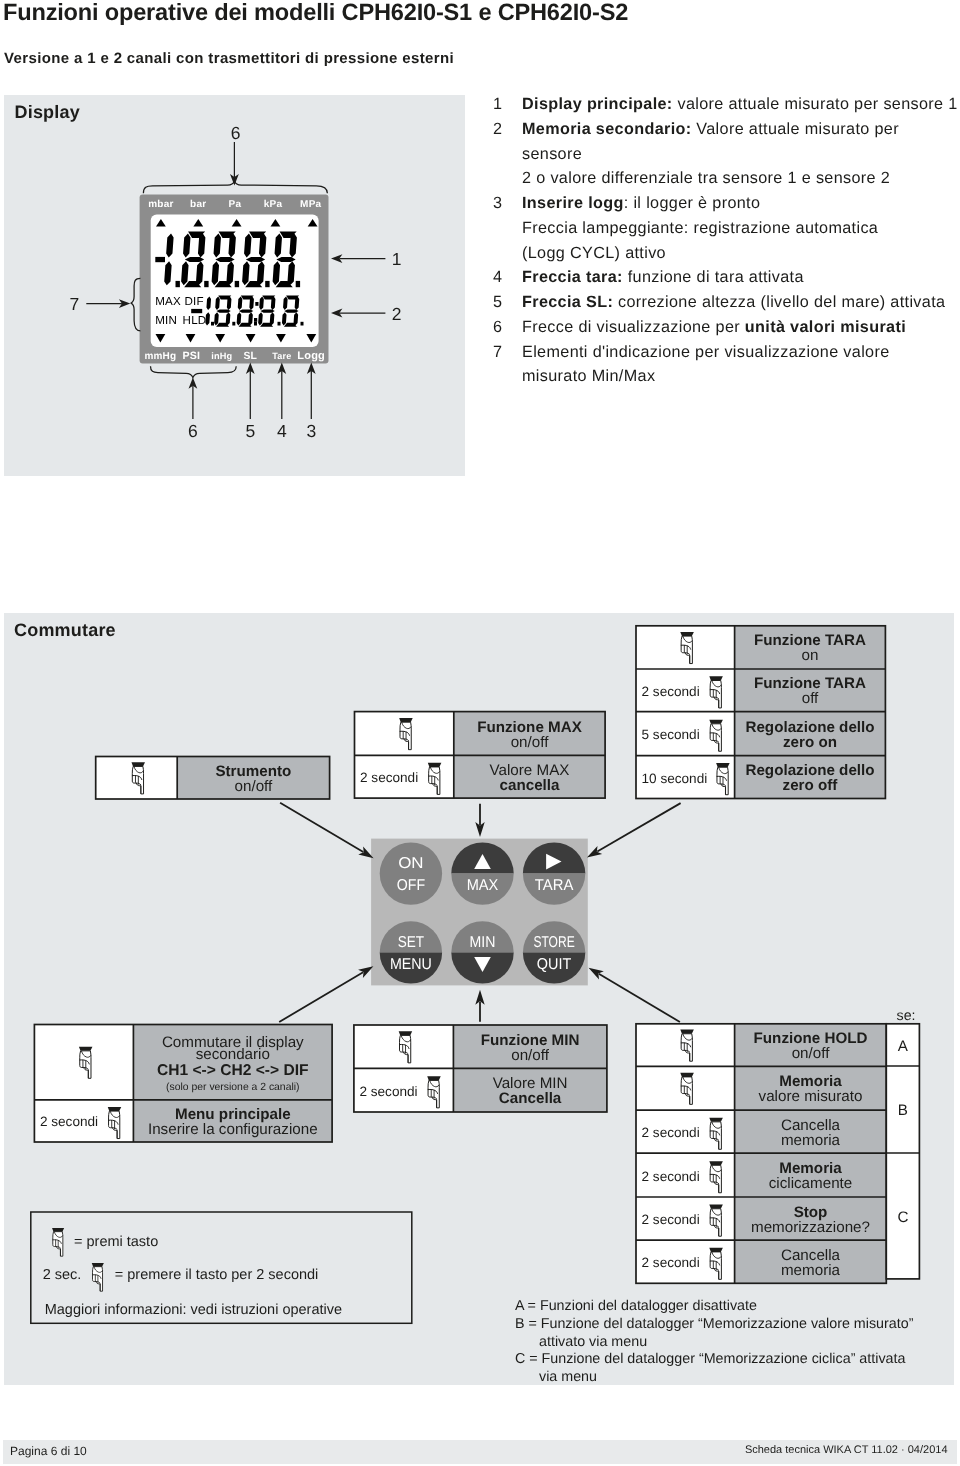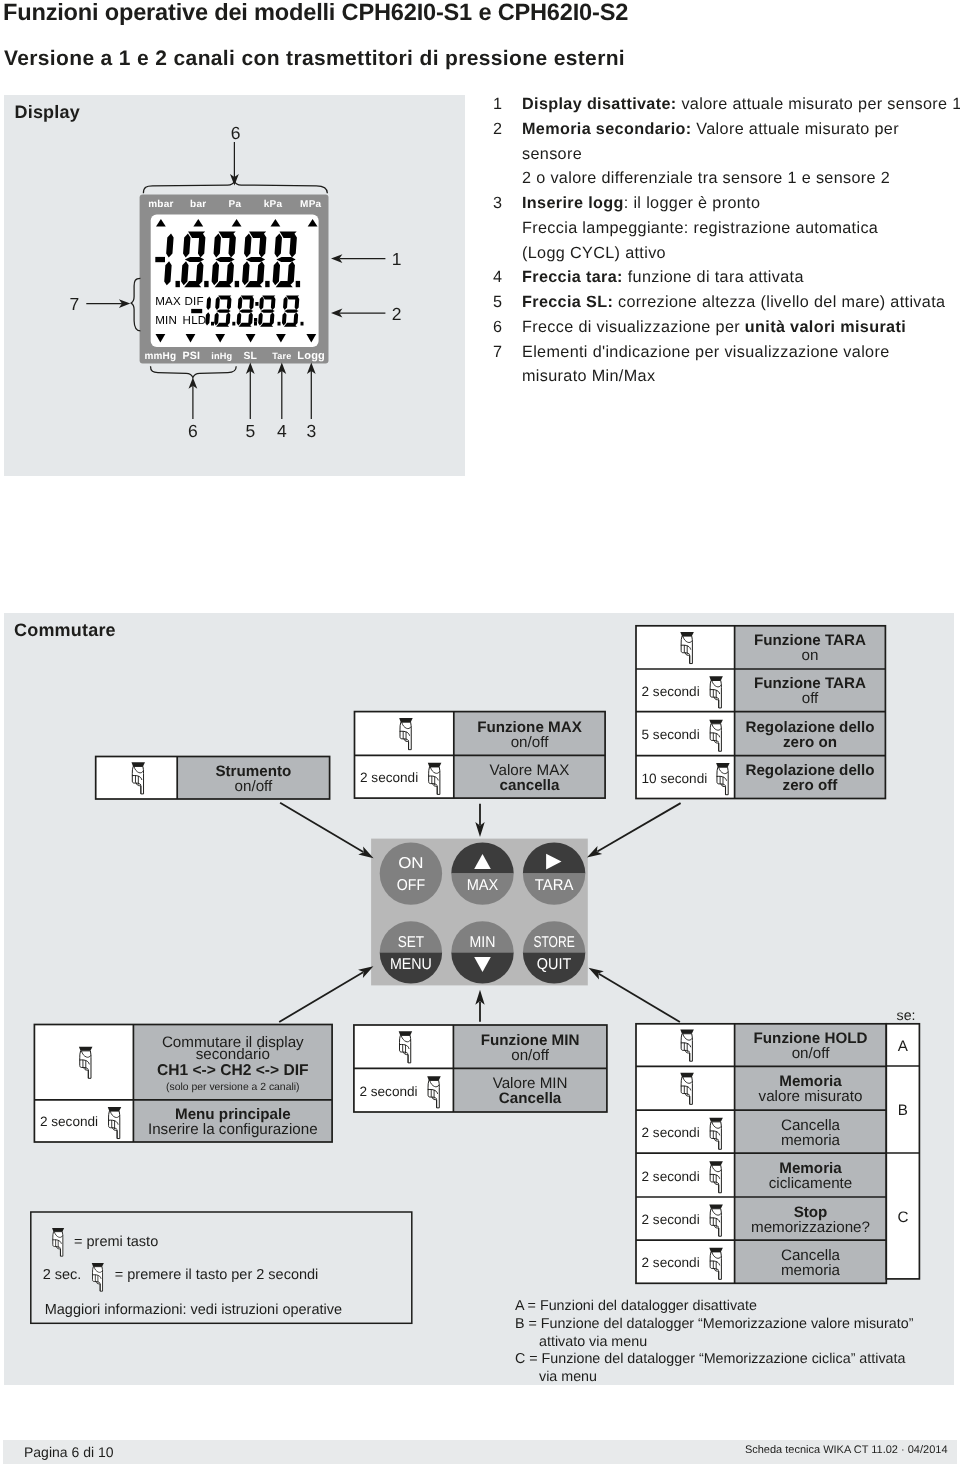--- a/index.html
+++ b/index.html
@@ -4,34 +4,34 @@
 <title>Funzioni operative dei modelli CPH62I0-S1 e CPH62I0-S2</title>
 <style>
   html,body{margin:0;padding:0;}
   body{width:960px;height:1466px;background:#ffffff;
        font-family:"Liberation Sans",sans-serif;color:#1d1d1b;
        position:relative;overflow:hidden;-webkit-font-smoothing:antialiased;
        text-rendering:geometricPrecision;}
   .page{position:absolute;left:0;top:0;width:960px;height:1466px;}
   .abs{position:absolute;}
   #title{left:3px;top:0px;font-size:23.6px;font-weight:bold;letter-spacing:-0.2px;line-height:26px;white-space:nowrap;}
-  #subtitle{left:4px;top:49px;font-size:21px;font-weight:bold;line-height:19px;letter-spacing:0.36px;white-space:nowrap;}
+  #subtitle{left:4px;top:49px;font-size:15px;font-weight:bold;line-height:19px;letter-spacing:0.36px;white-space:nowrap;}
   .panel{background:#e5e8ea;}
   #display-panel{left:4px;top:95px;width:461px;height:381px;}
   #tastiera-panel{left:4px;top:613px;width:950px;height:772px;}
   .panel-label{font-size:18px;font-weight:bold;letter-spacing:0.2px;}
   #display-label{left:14.5px;top:101.5px;}
   #tastiera-label{left:14.0px;top:619.5px;}
   #legend{left:493px;top:92px;width:470px;font-size:16.2px;line-height:24.75px;letter-spacing:0.35px;}
   #legend .row{display:flex;}
   #legend .num{width:29px;flex:none;letter-spacing:0;}
   #legend .txt{flex:1;}
   #legend b{font-weight:bold;}
   #footbar{left:3px;top:1440px;width:954px;height:24px;background:#e8eaeb;}
-  #foot-left{left:24px;top:1444px;font-size:14px;}
+  #foot-left{left:10px;top:1444px;font-size:12px;}
   #foot-right{right:12.5px;top:1444px;font-size:11px;}
 </style>
 </head>
 <body>
 
 <div class="page">
 
   <div class="abs" id="title">Funzioni operative dei modelli CPH62I0-S1 e CPH62I0-S2</div>
   <div class="abs" id="subtitle">Versione a 1 e 2 canali con trasmettitori di pressione esterni</div>
 
@@ -158,21 +158,21 @@
   <text x="192.8" y="437.3">6</text>
   <text x="250.3" y="437.3">5</text>
   <text x="281.8" y="437.3">4</text>
   <text x="311.3" y="437.3">3</text>
 </g>
 </svg>
 
   <div class="abs" id="legend">
       <div class="row">
         <div class="num">1</div>
-        <div class="txt"><b>Display disattivate:</b> valore attuale misurato per sensore 1</div>
+        <div class="txt"><b>Display principale:</b> valore attuale misurato per sensore 1</div>
       </div>
       <div class="row">
         <div class="num">2</div>
         <div class="txt"><b>Memoria secondario:</b> Valore attuale misurato per sensore<br>2 o valore differenziale tra sensore 1 e sensore 2</div>
       </div>
       <div class="row">
         <div class="num">3</div>
         <div class="txt"><b>Inserire logg</b>: il logger è pronto<br>Freccia lampeggiante: registrazione automatica<br>(Logg CYCL) attivo</div>
       </div>
       <div class="row">

